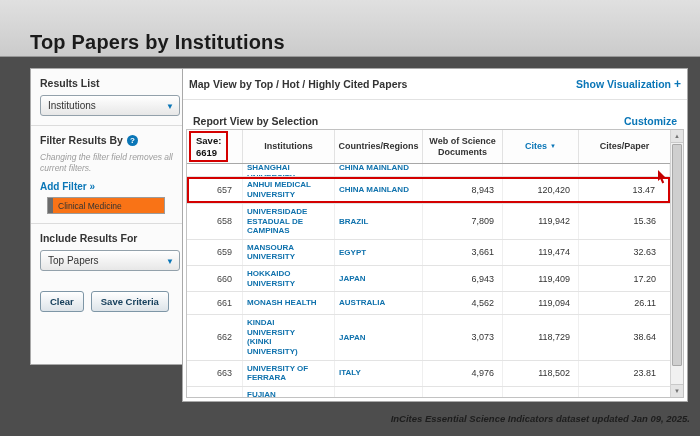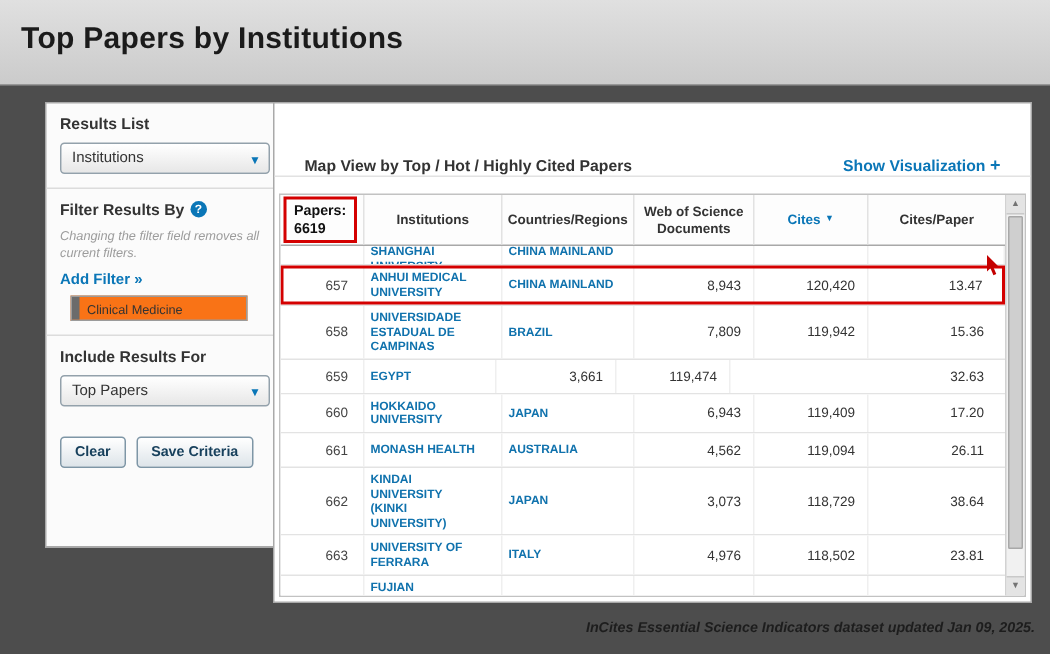--- a/index.html
+++ b/index.html
@@ -11,21 +11,21 @@
     -webkit-font-smoothing:antialiased;
   }
 
   
   .titlebar {
     position:absolute; left:0; top:0; width:700px; height:57px;
     background:linear-gradient(#e0e0e0,#cbcbcb);
     border-bottom:1px solid #979797;
   }
   .titlebar .pagetitle {
-    margin:0; padding:15px 0 0 14px;
+    margin:16px; padding:15px 0 0 14px;
     font-size:20px; font-weight:bold; color:#1b1b1b; letter-spacing:.2px;
   }
 
   
   .sidebar {
     position:absolute; left:30px; top:68px; width:160px; height:297px;
     background:#fbfbfb; border:1px solid #a9a9a9; color:#333; font-size:10px;
   }
   .side-section { padding:8px 9px 9px 9px; }
   .side-divider { border:none; border-top:1px solid #dcdcdc; margin:0; }
@@ -56,22 +56,22 @@
     background:linear-gradient(#ffffff,#dde4e9); color:#17405c;
     font-weight:bold; font-size:9.5px; padding:0 9px;
     display:flex; align-items:center; cursor:default;
   }
 
   
   .main {
     position:absolute; left:182px; top:68px; width:506px; height:334px;
     background:#fff; border:1px solid #a9a9a9;
   }
-  .mapbar { height:49px; display:flex; align-items:flex-end; justify-content:space-between;
-            padding:0 20px; border-bottom:1px solid #e2e2e2; }
+  .mapbar { height:31px; display:flex; align-items:center; justify-content:space-between;
+            padding:0 6px; border-bottom:1px solid #e2e2e2; }
   .bartitle { font-weight:bold; font-size:10.5px; color:#333; }
   .bluelink { color:#0a76b7; font-weight:bold; font-size:10.5px; text-decoration:none; }
   .plus { font-size:12px; margin-left:3px; }
   .reportbar { height:27px; display:flex; align-items:flex-end; justify-content:space-between; padding:0 10px; }
 
   .tablewrap { position:absolute; left:3px; right:3px; top:60px; bottom:3px;
                border:1px solid #c2c2c2; overflow:hidden; background:#fff; }
 
   
   .vscroll { position:absolute; right:0; top:0; bottom:0; width:13px; background:#f1f1f1; border-left:1px solid #d2d2d2; }
@@ -166,21 +166,21 @@
     <span class="bartitle">Report View by Selection</span>
     <a class="bluelink" href="#">Customize</a>
   </div>
 
   <div class="tablewrap">
     <div class="grid">
 
       <div class="thead">
         <div class="th rankh w-rank">
           <div class="total-box">
-            <div>Papers:</div>
+            <div>Save:</div>
             <div>6619</div>
           </div>
         </div>
         <div class="th w-inst">Institutions</div>
         <div class="th w-ctry">Countries/Regions</div>
         <div class="th w-docs">Web of Science Documents</div>
         <div class="th citesh w-cites">
           <span>Cites</span>
             <span class="sort">▼</span>
         </div>
@@ -219,20 +219,21 @@
         <div class="c rank w-rank">658</div>
         <div class="c inst w-inst">UNIVERSIDADE ESTADUAL DE CAMPINAS</div>
         <div class="c ctry w-ctry">BRAZIL</div>
         <div class="c num w-docs">7,809</div>
         <div class="c num w-cites">119,942</div>
         <div class="c num cpp w-cpp">15.36</div>
       </div>
 
       <div class="trow">
         <div class="c rank w-rank">659</div>
+        <div class="c inst w-inst">MANSOURA UNIVERSITY</div>
         <div class="c ctry w-ctry">EGYPT</div>
         <div class="c num w-docs">3,661</div>
         <div class="c num w-cites">119,474</div>
         <div class="c num cpp w-cpp">32.63</div>
       </div>
 
       <div class="trow">
         <div class="c rank w-rank">660</div>
         <div class="c inst w-inst">HOKKAIDO UNIVERSITY</div>
         <div class="c ctry w-ctry">JAPAN</div>

